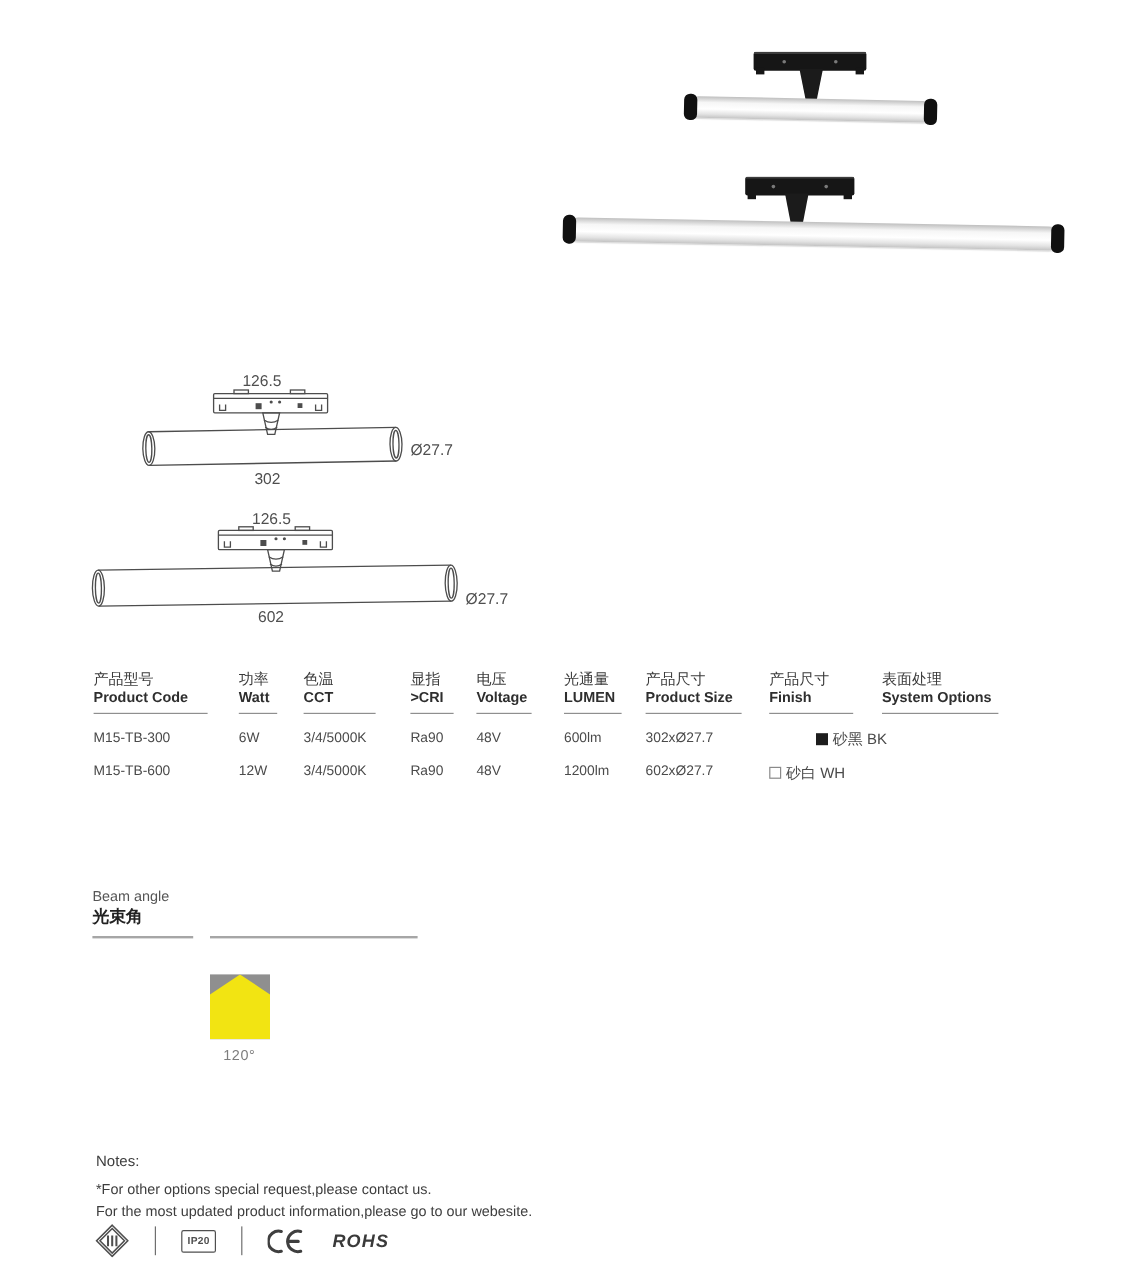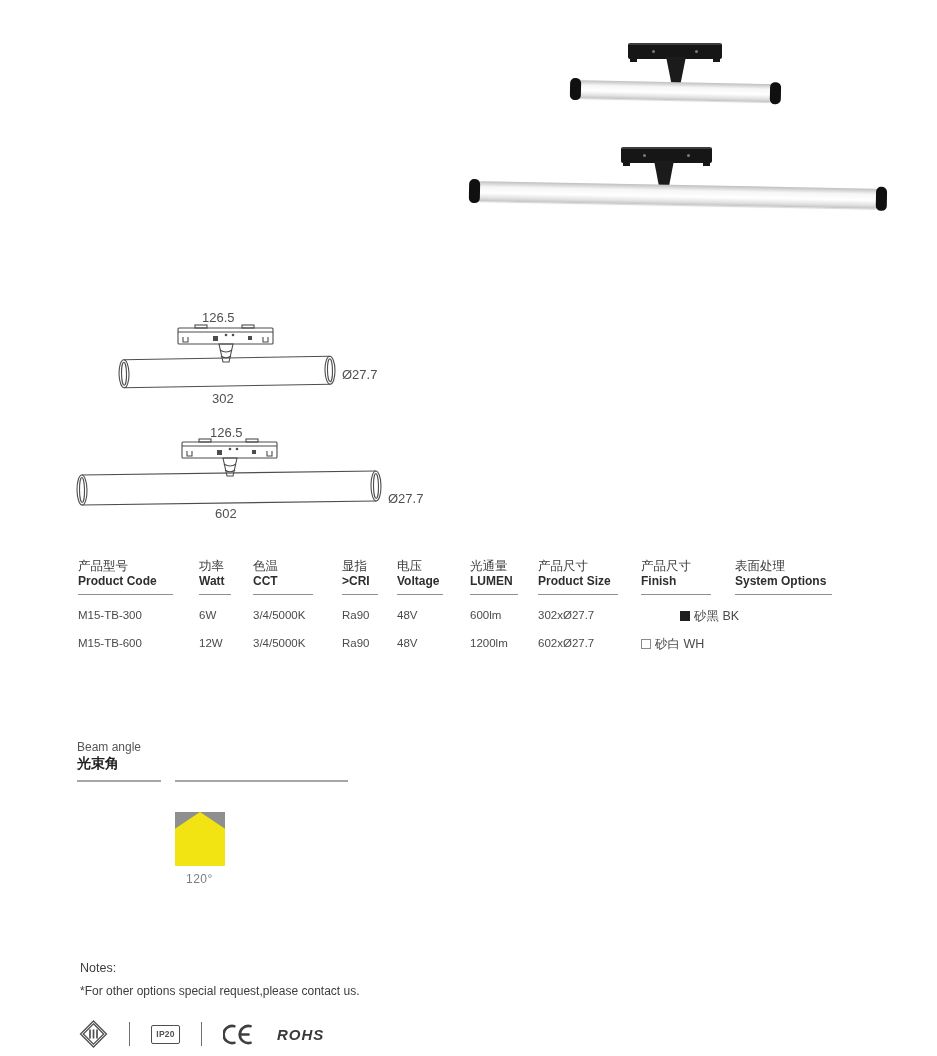--- a/index.html
+++ b/index.html
@@ -249,20 +249,21 @@
   <div class="beam-rule" style="left:77px;top:780px;width:84px;"></div>
   <div class="beam-rule" style="left:175px;top:780px;width:173px;"></div>
 
   <div class="beam-icon" style="left:175px;top:812px;">
     <div class="beam-yellow"></div>
   </div>
   <div class="abs beam-angle-label" style="left:186px;top:872px;">120°</div>
 
   <div class="abs notes-head" style="left:80px;top:961px;">Notes:</div>
   <div class="abs notes-line" style="left:80px;top:984px;">*For other options special request,please contact us.</div>
+  <div class="abs notes-line" style="left:80px;top:1002px;">For the most updated product information,please go to our webesite.</div>
 
   <div class="cert-row" style="left:79px;top:1020px;gap:17px;">
 
     <svg width="29" height="28" viewBox="0 0 29 28">
       <g fill="none" stroke="#4f4f4f" stroke-width="1.3">
         <polygon points="14.5,1 27.5,14 14.5,27 1.5,14"></polygon>
         <polygon points="14.5,3.8 24.7,14 14.5,24.2 4.3,14"></polygon>
         <line x1="11" y1="9.5" x2="11" y2="18.5" stroke-width="1.7"></line>
         <line x1="14.5" y1="9.5" x2="14.5" y2="18.5" stroke-width="1.7"></line>
         <line x1="18" y1="9.5" x2="18" y2="18.5" stroke-width="1.7"></line>

